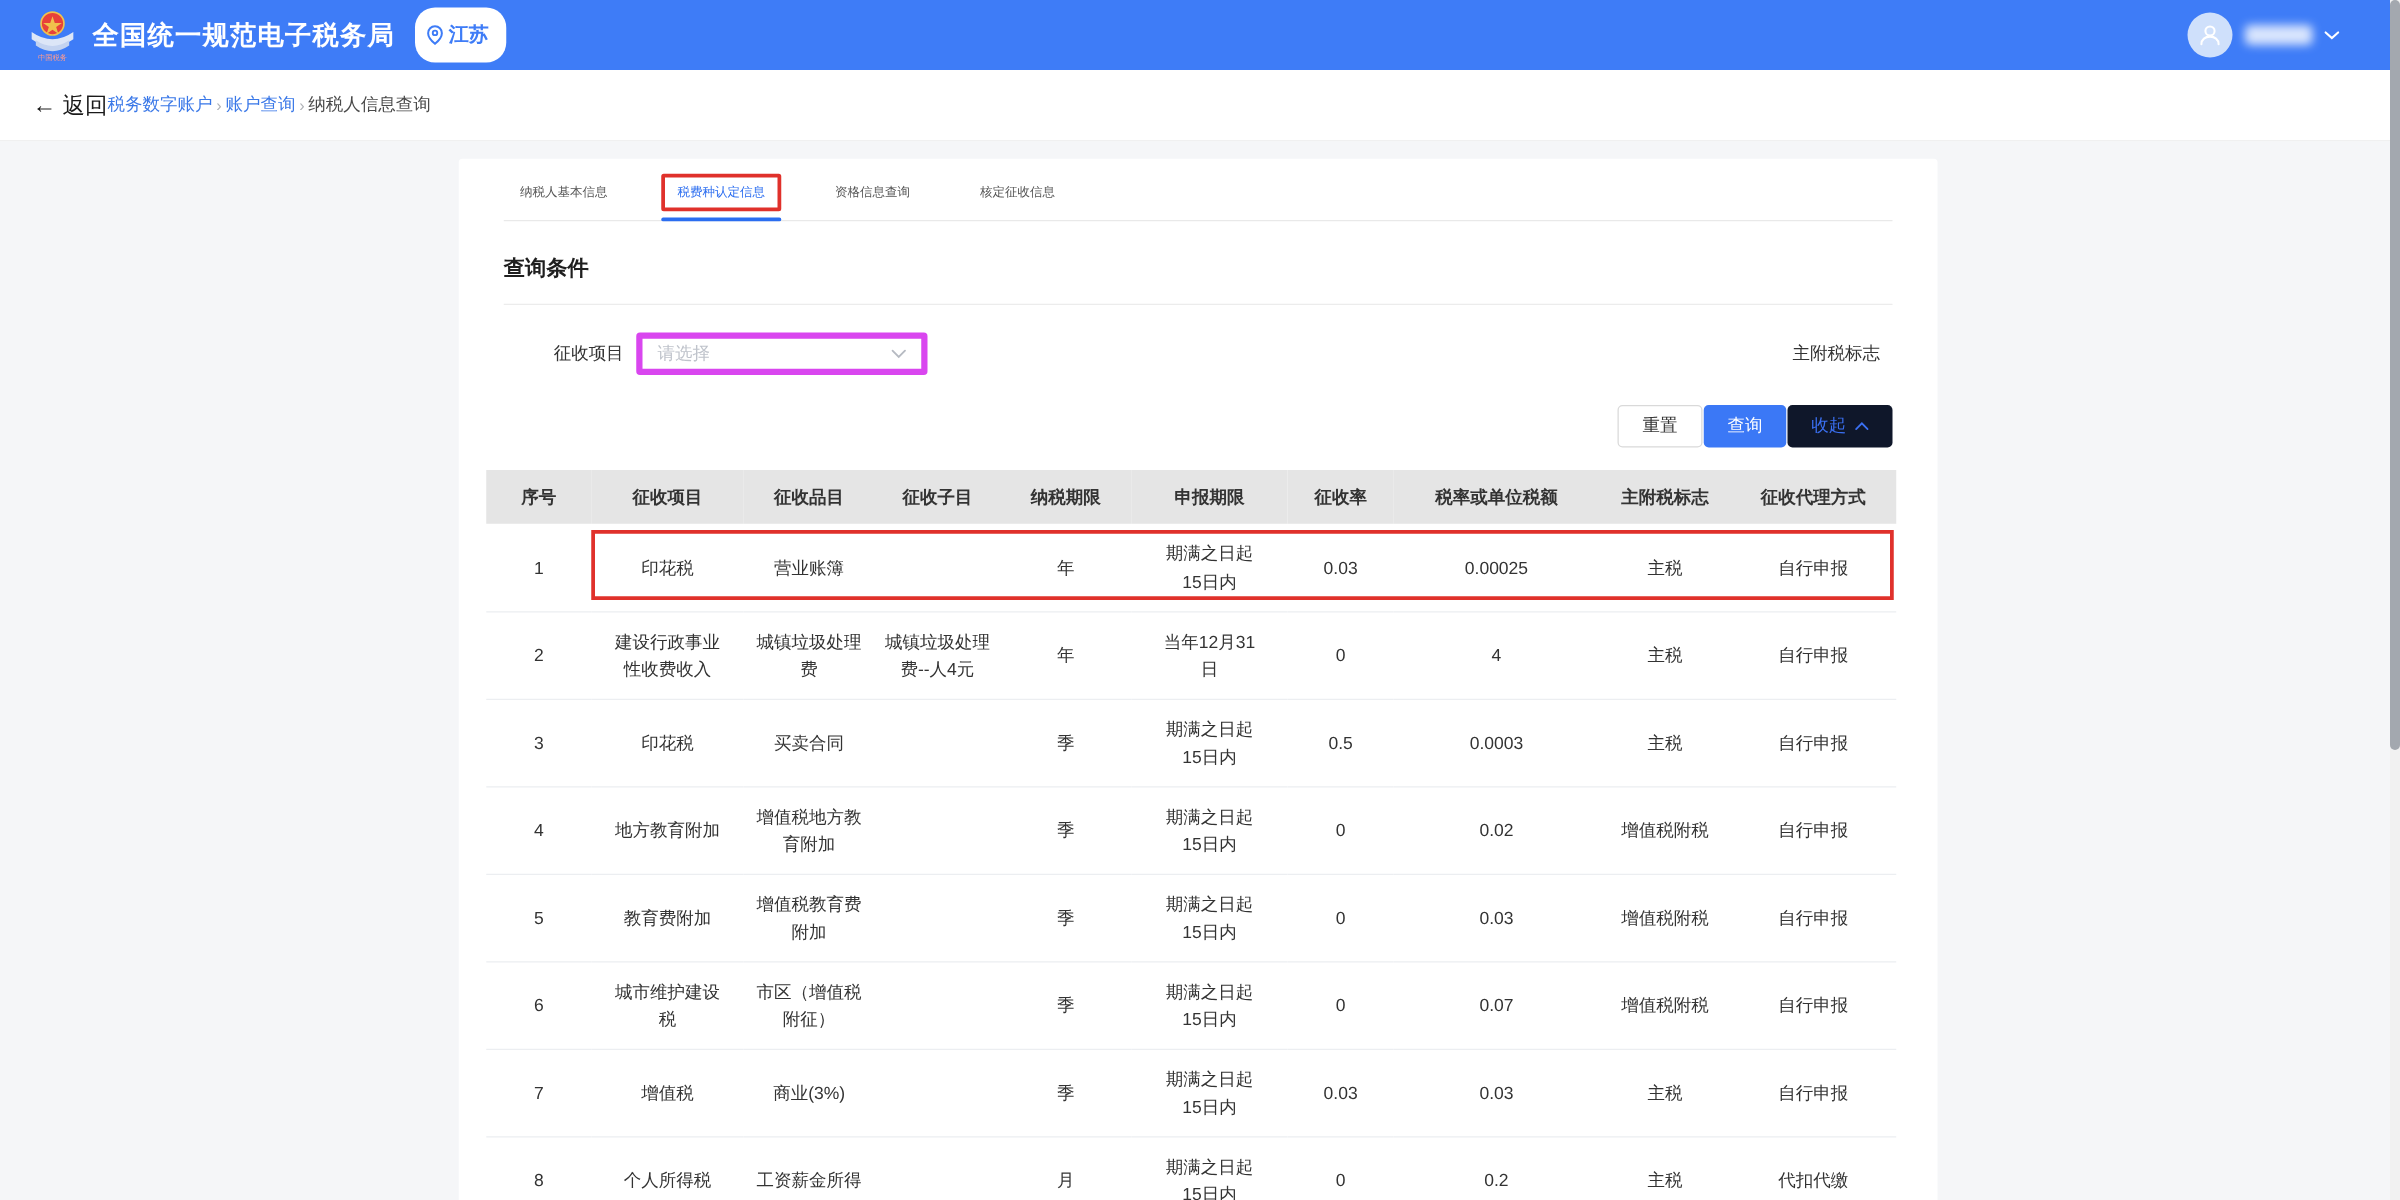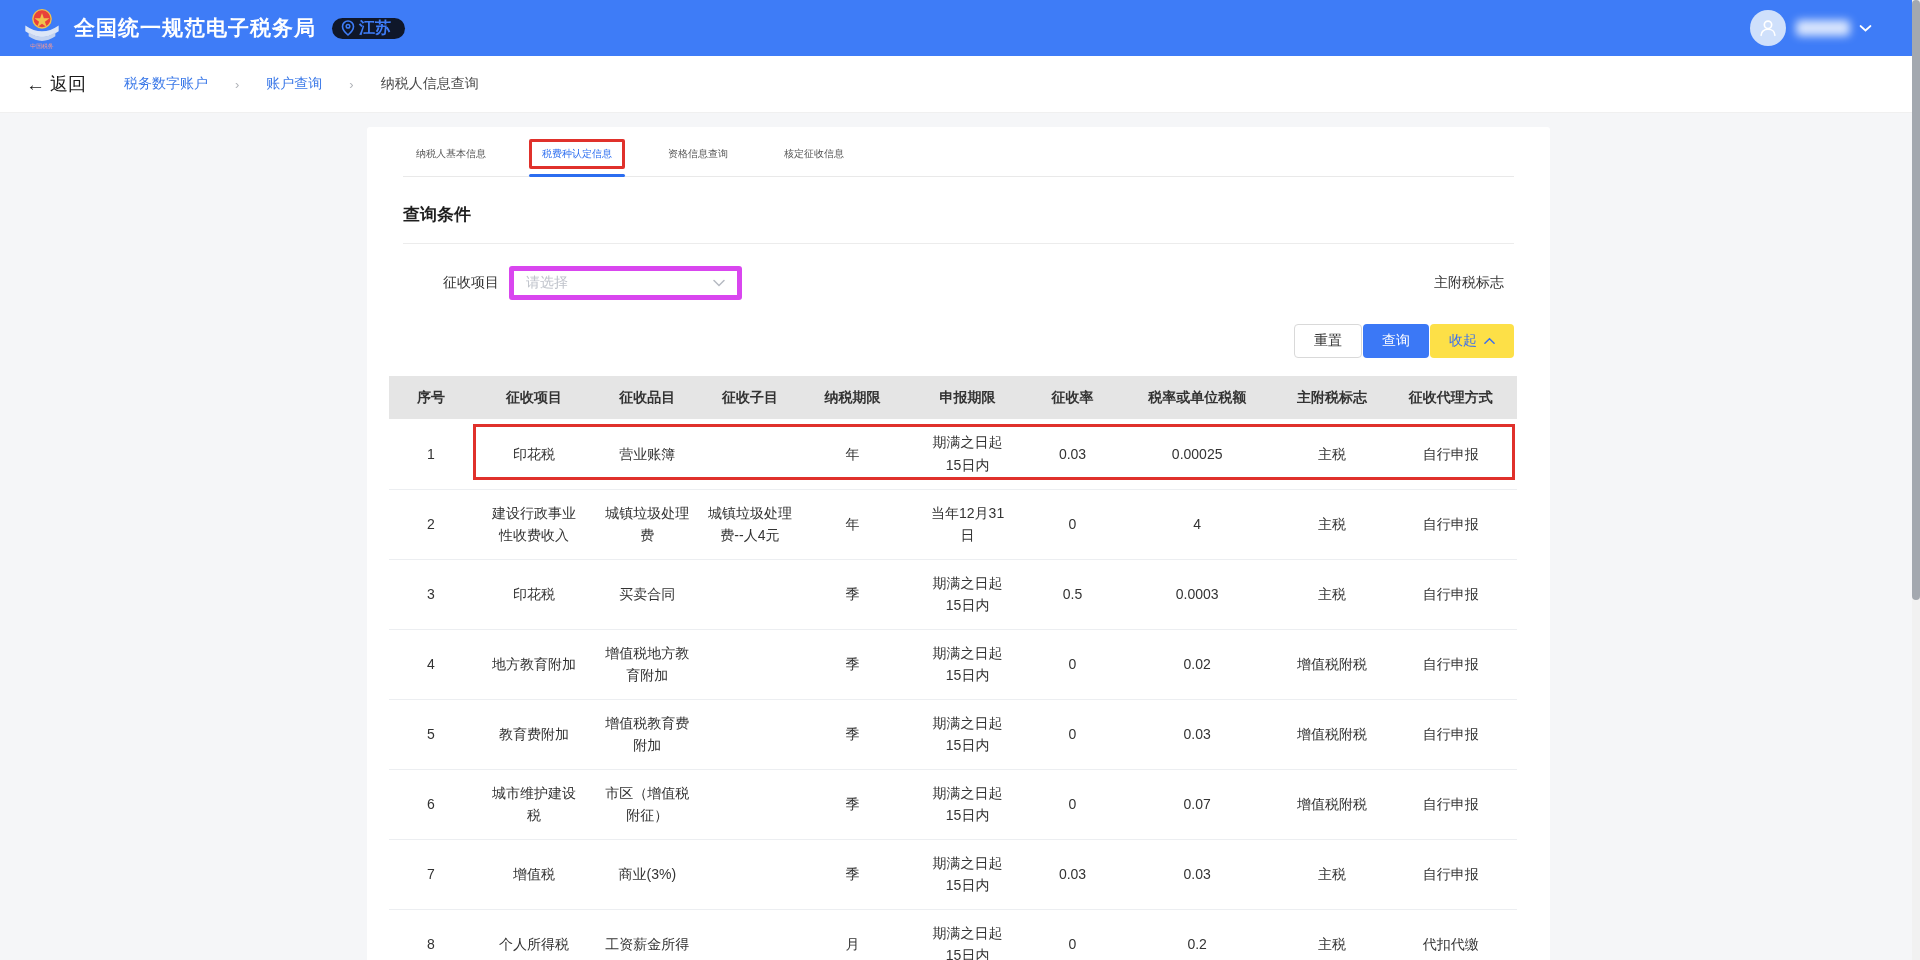--- a/index.html
+++ b/index.html
@@ -9,21 +9,21 @@
     background:#f5f6f8; color:#333; position:relative; font-size:14px;
   }
   
   .app-header {
     height:56px; background:#3e7cf7; display:flex; align-items:center;
     padding:0 22px; position:relative; z-index:2;
   }
   .logo { width:40px; height:42px; margin-right:12px; flex:none; }
   .app-title { color:#fff; font-size:21px; font-weight:700; letter-spacing:1px; }
   .region-badge {
-    margin-left:16px; background:#0f172a; border-radius:16px; height:21px;
+    margin-left:16px; background:#ffffff; border-radius:16px; height:44px;
     display:flex; align-items:center; padding:0 14px 0 9px; cursor:pointer;
   }
   .region-badge .pin { margin-right:4px; }
   .region-text { color:#3e7cf7; font-size:16px; font-weight:600; }
   .header-right { margin-left:auto; display:flex; align-items:center; margin-right:26px; }
   .avatar {
     width:36px; height:36px; border-radius:50%; background:#cfe0fb;
     display:flex; align-items:center; justify-content:center; cursor:pointer;
   }
   .username-blur {
@@ -34,21 +34,21 @@
   
   .breadcrumb-bar {
     height:57px; background:#fff; display:flex; align-items:center;
     padding:0 26px; border-bottom:1px solid #f0f0f0;
   }
   .back-button {
     display:flex; align-items:center; gap:5px; cursor:pointer;
     color:#1a1a1a; font-size:18px; font-weight:500;
   }
   .back-arrow { font-size:19px; line-height:1; }
-  .breadcrumbs { margin-left:38px; display:flex; align-items:center; gap:27px; font-size:14px; }
+  .breadcrumbs { display:flex; align-items:center; gap:3px; font-size:14px; }
   .crumb-link { color:#3a78e8; cursor:pointer; }
   .crumb-sep { color:#b0b3b8; font-size:13px; }
   .crumb-current { color:#4a4a4a; }
   
   .card {
     position:absolute; left:367px; top:127px; width:1183px; height:1000px;
     background:#fff; border-radius:3px; padding:0 36px;
   }
   
   .tabs { display:flex; border-bottom:1px solid #e9e9e9; padding-top:8px; }
@@ -73,21 +73,21 @@
   .select-value { flex:1; color:#333; }
   .select-value.placeholder { color:#bfc3cb; }
   .query-actions { display:flex; justify-content:flex-end; gap:1px; margin-top:24px; }
   .btn {
     height:34px; padding:0 19px; border-radius:4px; font-size:14px;
     display:flex; align-items:center; cursor:pointer; border:none;
     font-family:inherit;
   }
   .btn-reset { background:#fff; border:1px solid #d9d9d9; color:#333; }
   .btn-search { background:#3b78f6; color:#fff; }
-  .btn-collapse { background:#fde047; color:#3a6ff0; gap:7px;justify-content:flex-end; }
+  .btn-collapse { background:#0f172a; color:#3a6ff0; gap:7px;justify-content:flex-end; }
   
   .table-wrap { margin:18px -3px 0 -14px; position:relative; }
   table { width:100%; border-collapse:collapse; table-layout:fixed; }
   thead th {
     background:#e5e5e5; height:43px; font-size:14px; font-weight:700;
     color:#333; text-align:center; padding:0 4px;
   }
   tbody td {
     height:70px; text-align:center; vertical-align:middle; font-size:14px;
     color:#333; border-bottom:1px solid #eceef1; padding:6px; line-height:1.6;

